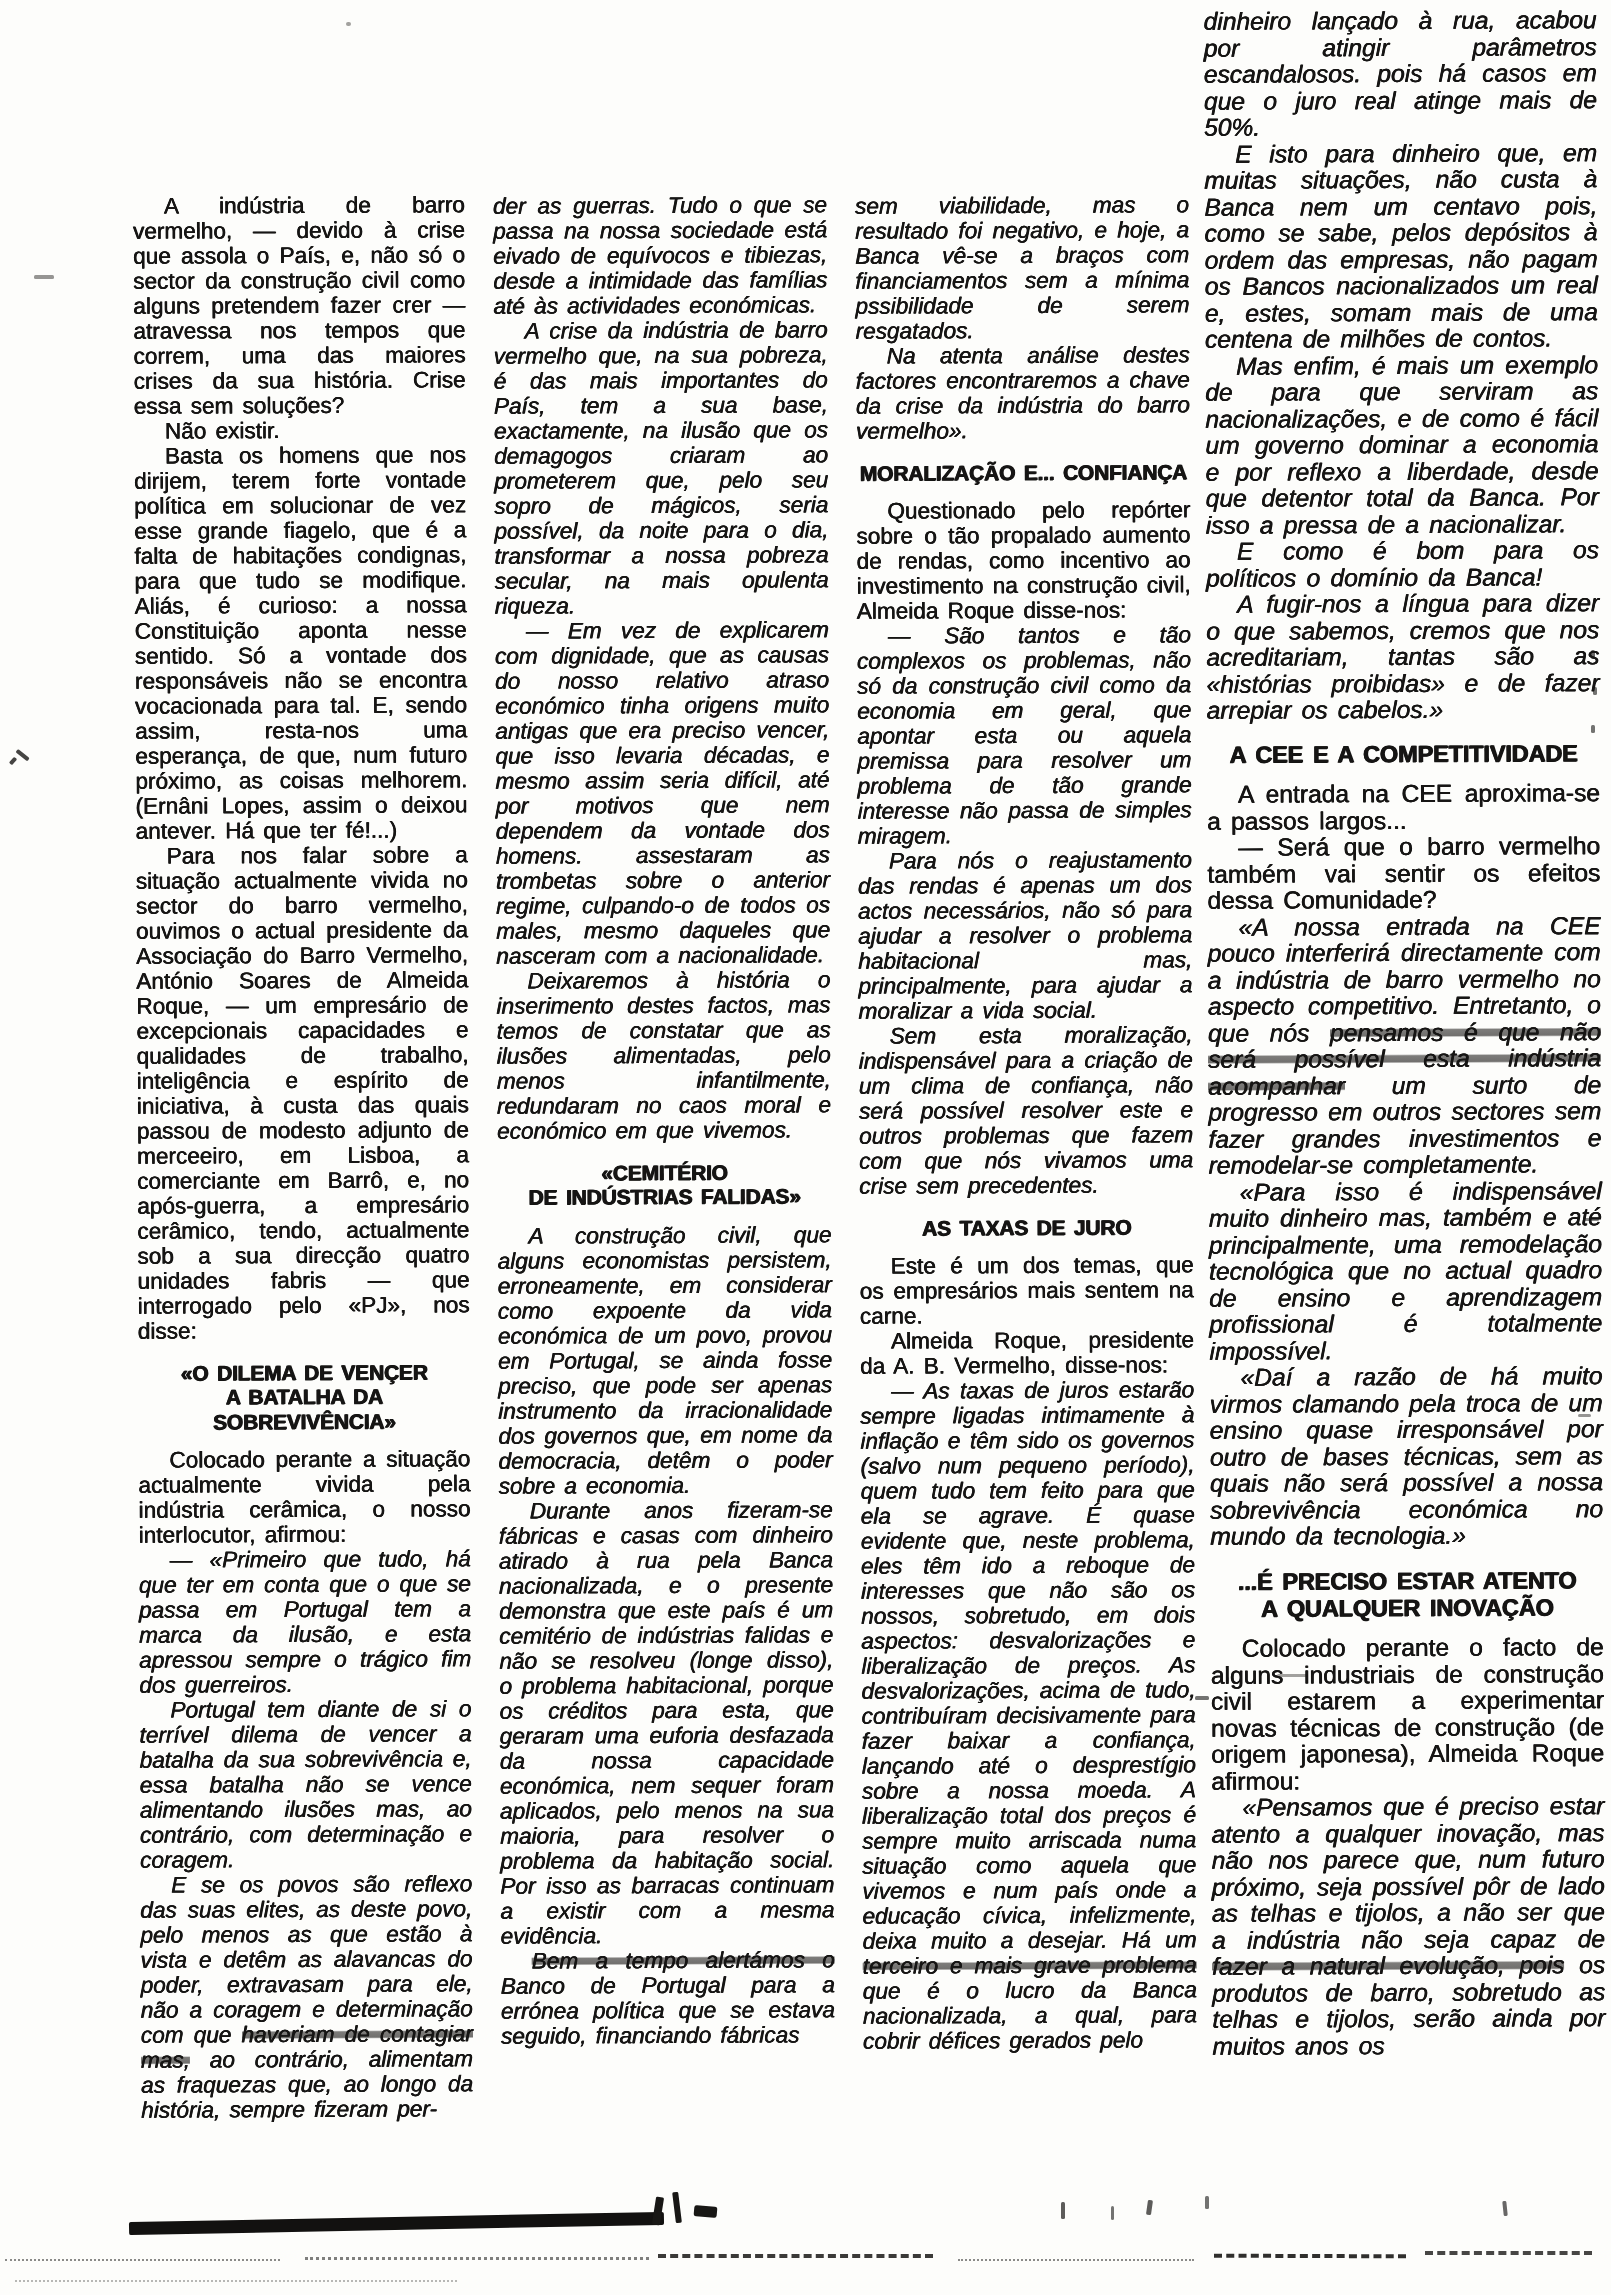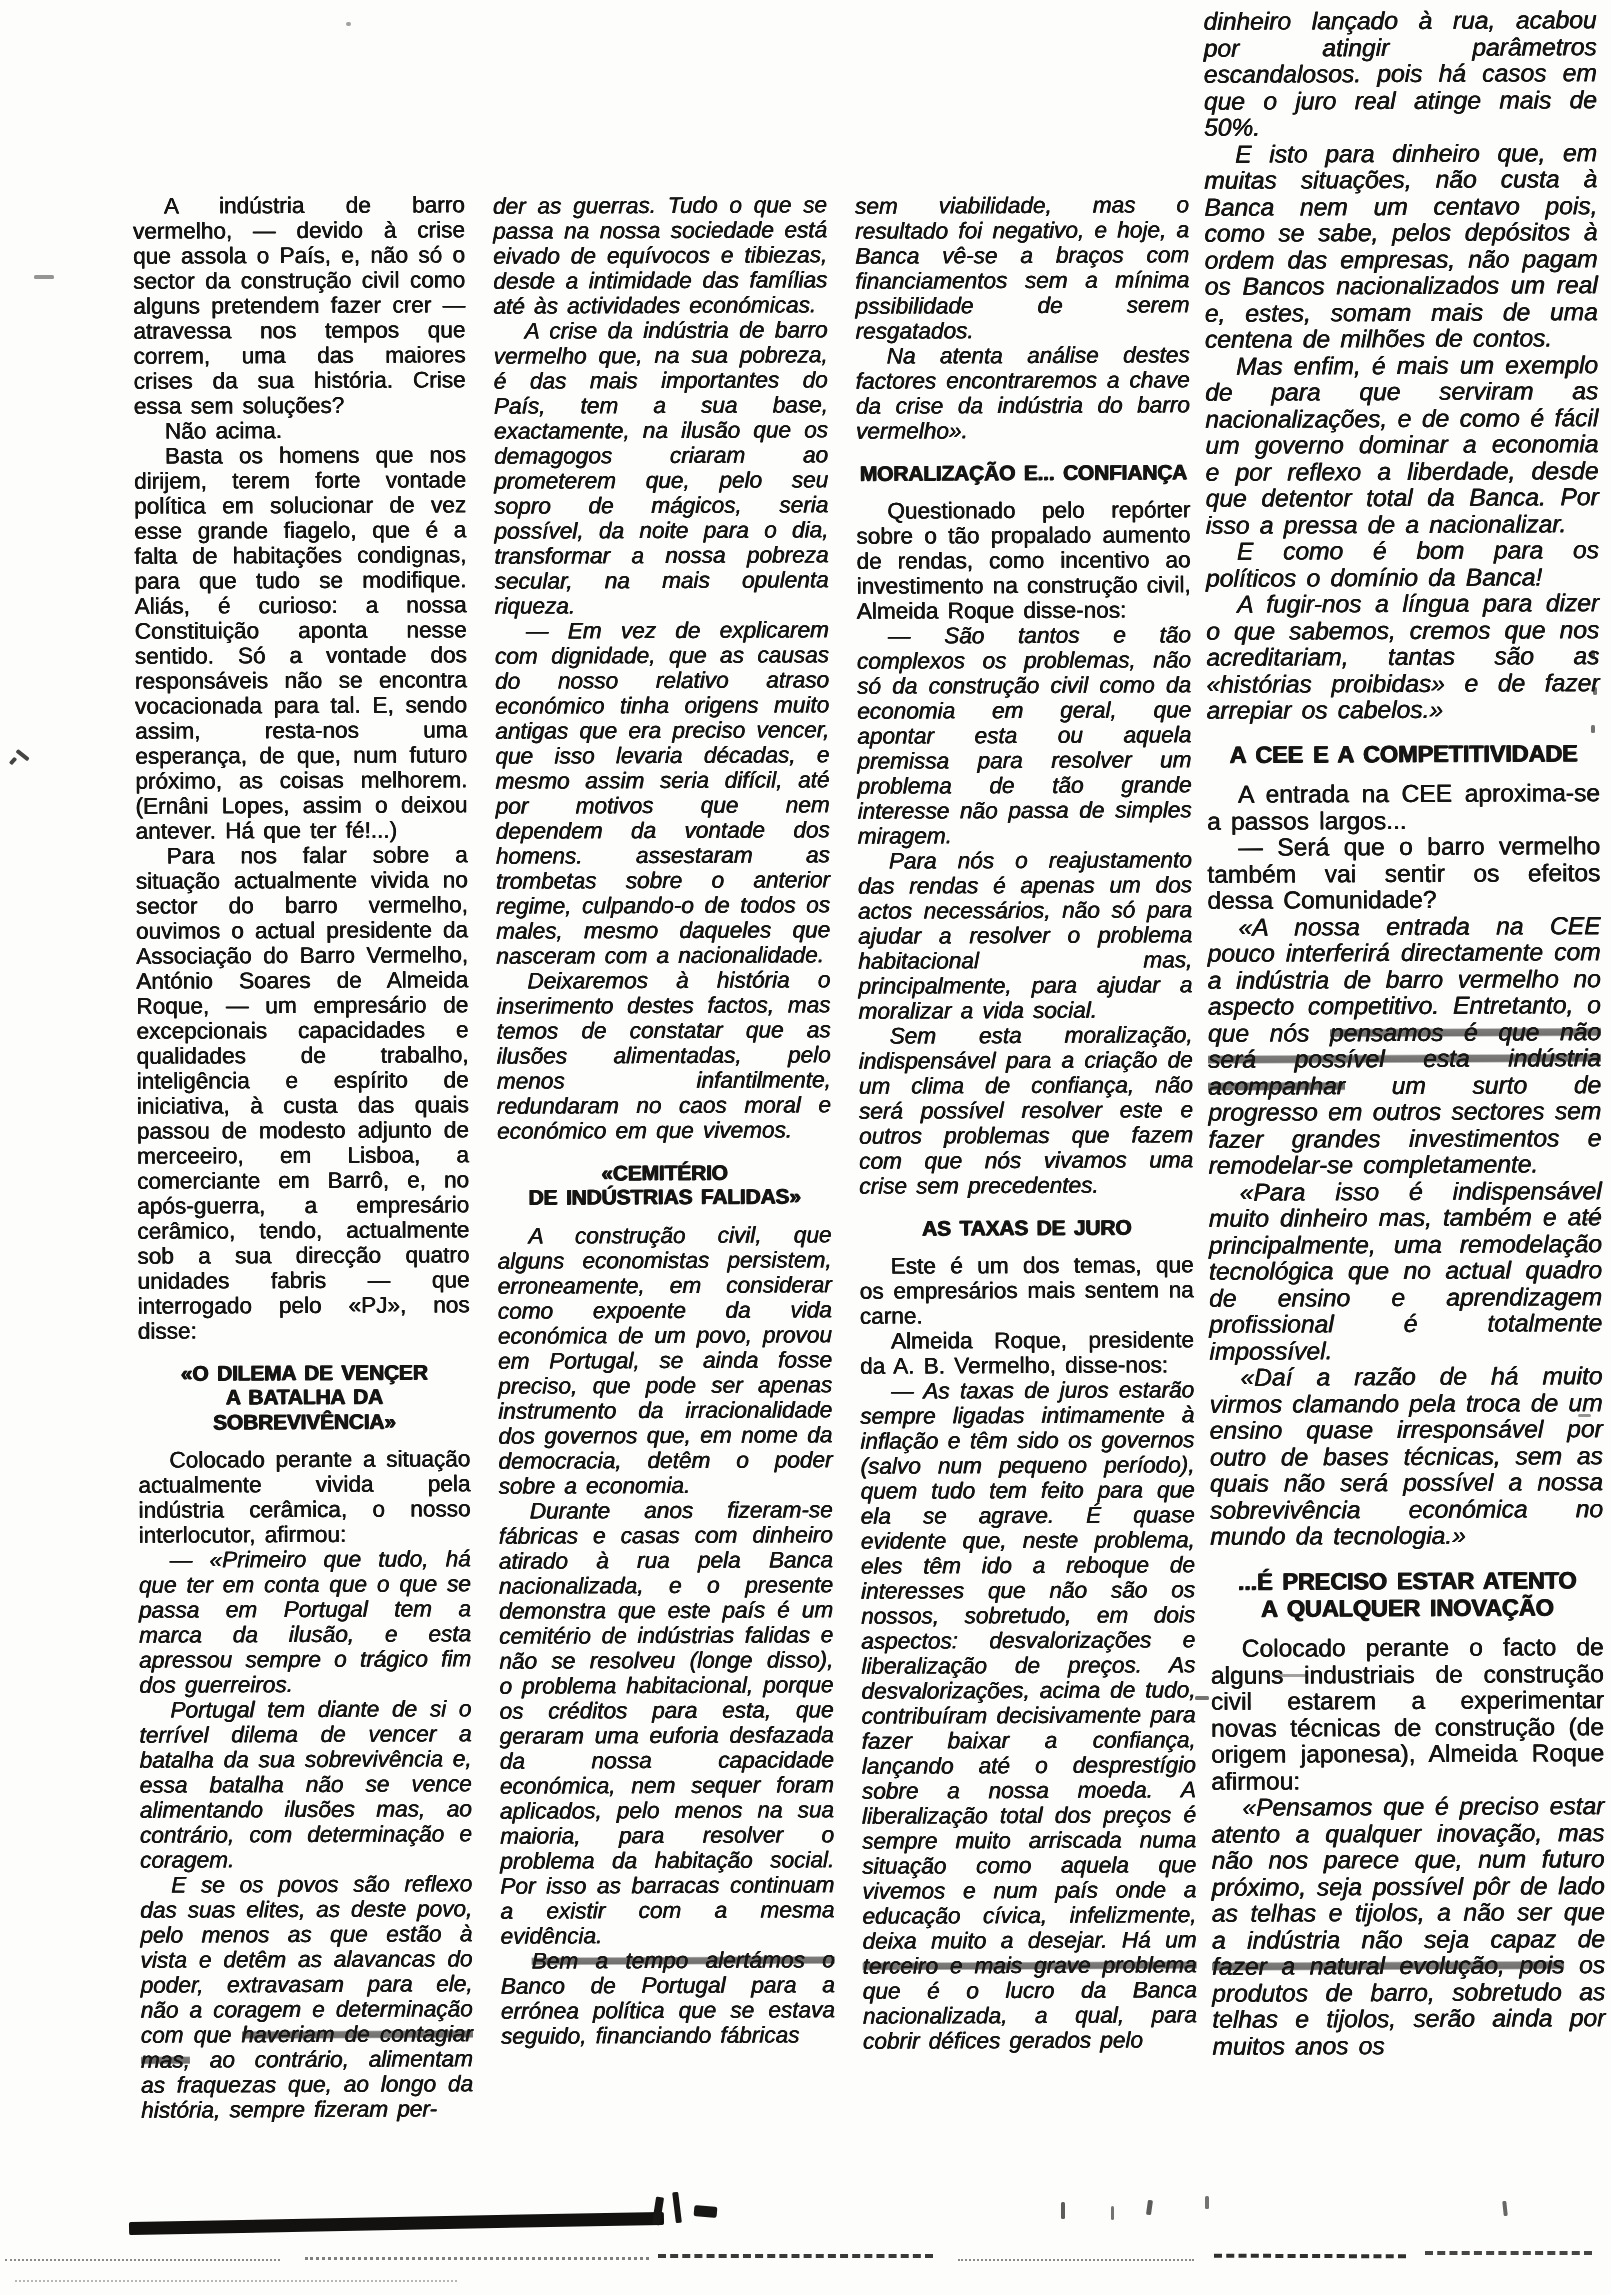--- a/index.html
+++ b/index.html
@@ -75,21 +75,21 @@
   .t4{left:1205px;top:2196px;width:3.9px;height:12.8px;opacity:.6;border-radius:1.5px;}
   .t5{left:1503px;top:2201px;width:3.9px;height:14.7px;opacity:.65;border-radius:1.5px;transform:rotate(-6deg);}
 </style>
 </head>
 <body>
 
 <div class="page">
 
   <section class="col col1">
       <p class="para roman"><span class="run">A indústria de barro vermelho, — devido à crise que assola o País, e, não só o sector da construção civil como alguns pretendem fazer crer — atravessa nos tempos que correm, uma das maiores crises da sua história. Crise essa sem soluções?</span></p>
-      <p class="para roman"><span class="run">Não acima.</span></p>
+      <p class="para roman"><span class="run">Não existir.</span></p>
       <p class="para roman"><span class="run">Basta os homens que nos dirijem, terem forte vontade política em solucionar de vez esse grande fiagelo, que é a falta de habitações condignas, para que tudo se modifique. Aliás, é curioso: a nossa Constituição aponta nesse sentido. Só a vontade dos responsáveis não se encontra vocacionada para tal. E, sendo assim, resta-nos uma esperança, de que, num futuro próximo, as coisas melhorem. (Ernâni Lopes, assim o deixou antever. Há que ter fé!...)</span></p>
       <p class="para roman"><span class="run">Para nos falar sobre a situação actualmente vivida no sector do barro vermelho, ouvimos o actual presidente da Associação do Barro Vermelho, António Soares de Almeida Roque, — um empresário de excepcionais capacidades e qualidades de trabalho, inteligência e espírito de iniciativa, à custa das quais passou de modesto adjunto de merceeiro, em Lisboa, a comerciante em Barrô, e, no após-guerra, a empresário cerâmico, tendo, actualmente sob a sua direcção quatro unidades fabris — que interrogado pelo «PJ», nos disse:</span></p>
       <h3 class="headline">«O DILEMA DE VENÇER
 A BATALHA DA SOBREVIVÊNCIA»</h3>
       <p class="para roman"><span class="run">Colocado perante a situação actualmente vivida pela indústria cerâmica, o nosso interlocutor, afirmou:</span></p>
       <p class="para italic"><span class="run">— «Primeiro que tudo, há que ter em conta que o que se passa em Portugal tem a marca da ilusão, e esta apressou sempre o trágico fim dos guerreiros.</span></p>
       <p class="para italic"><span class="run">Portugal tem diante de si o terrível dilema de vencer a batalha da sua sobrevivência e, essa batalha não se vence alimentando ilusões mas, ao contrário, com determinação e coragem.</span></p>
       <p class="para italic"><span class="run">E se os povos são reflexo das suas elites, as deste povo, pelo menos as que estão à vista e detêm as alavancas do poder, extravasam para ele, não a coragem e determinação com que </span><span class="smear">haveriam de contagiar mas,</span><span class="run"> ao contrário, alimentam as fraquezas que, ao longo da história, sempre fizeram per-</span></p>
     </section>
   <section class="col col2">

